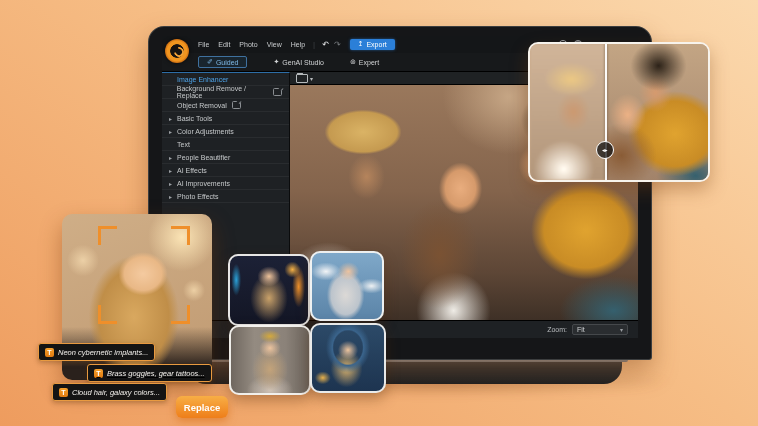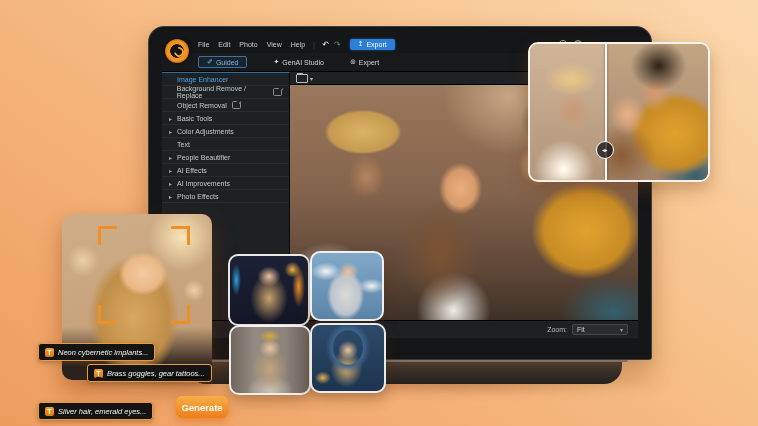--- a/index.html
+++ b/index.html
@@ -319,20 +319,20 @@
   <div class="abs thumb t4"></div>
 
   <div class="chip c1">
     <span class="t-badge">T</span>
     <span class="chip-text">Neon cybernetic implants...</span>
   </div>
   <div class="chip c2">
     <span class="t-badge">T</span>
     <span class="chip-text">Brass goggles, gear tattoos...</span>
   </div>
-  <div class="chip c4">
+  <div class="chip c3">
     <span class="t-badge">T</span>
-    <span class="chip-text">Silver hair, emerald eyes...</span>
-  </div>
-
-  <div class="abs generate-btn">Generate</div>
+    <span class="chip-text">Cloud hair, galaxy colors...</span>
+  </div>
+
+  <div class="abs generate-btn">Replace</div>
 
 </div>
 
 </body></html>

